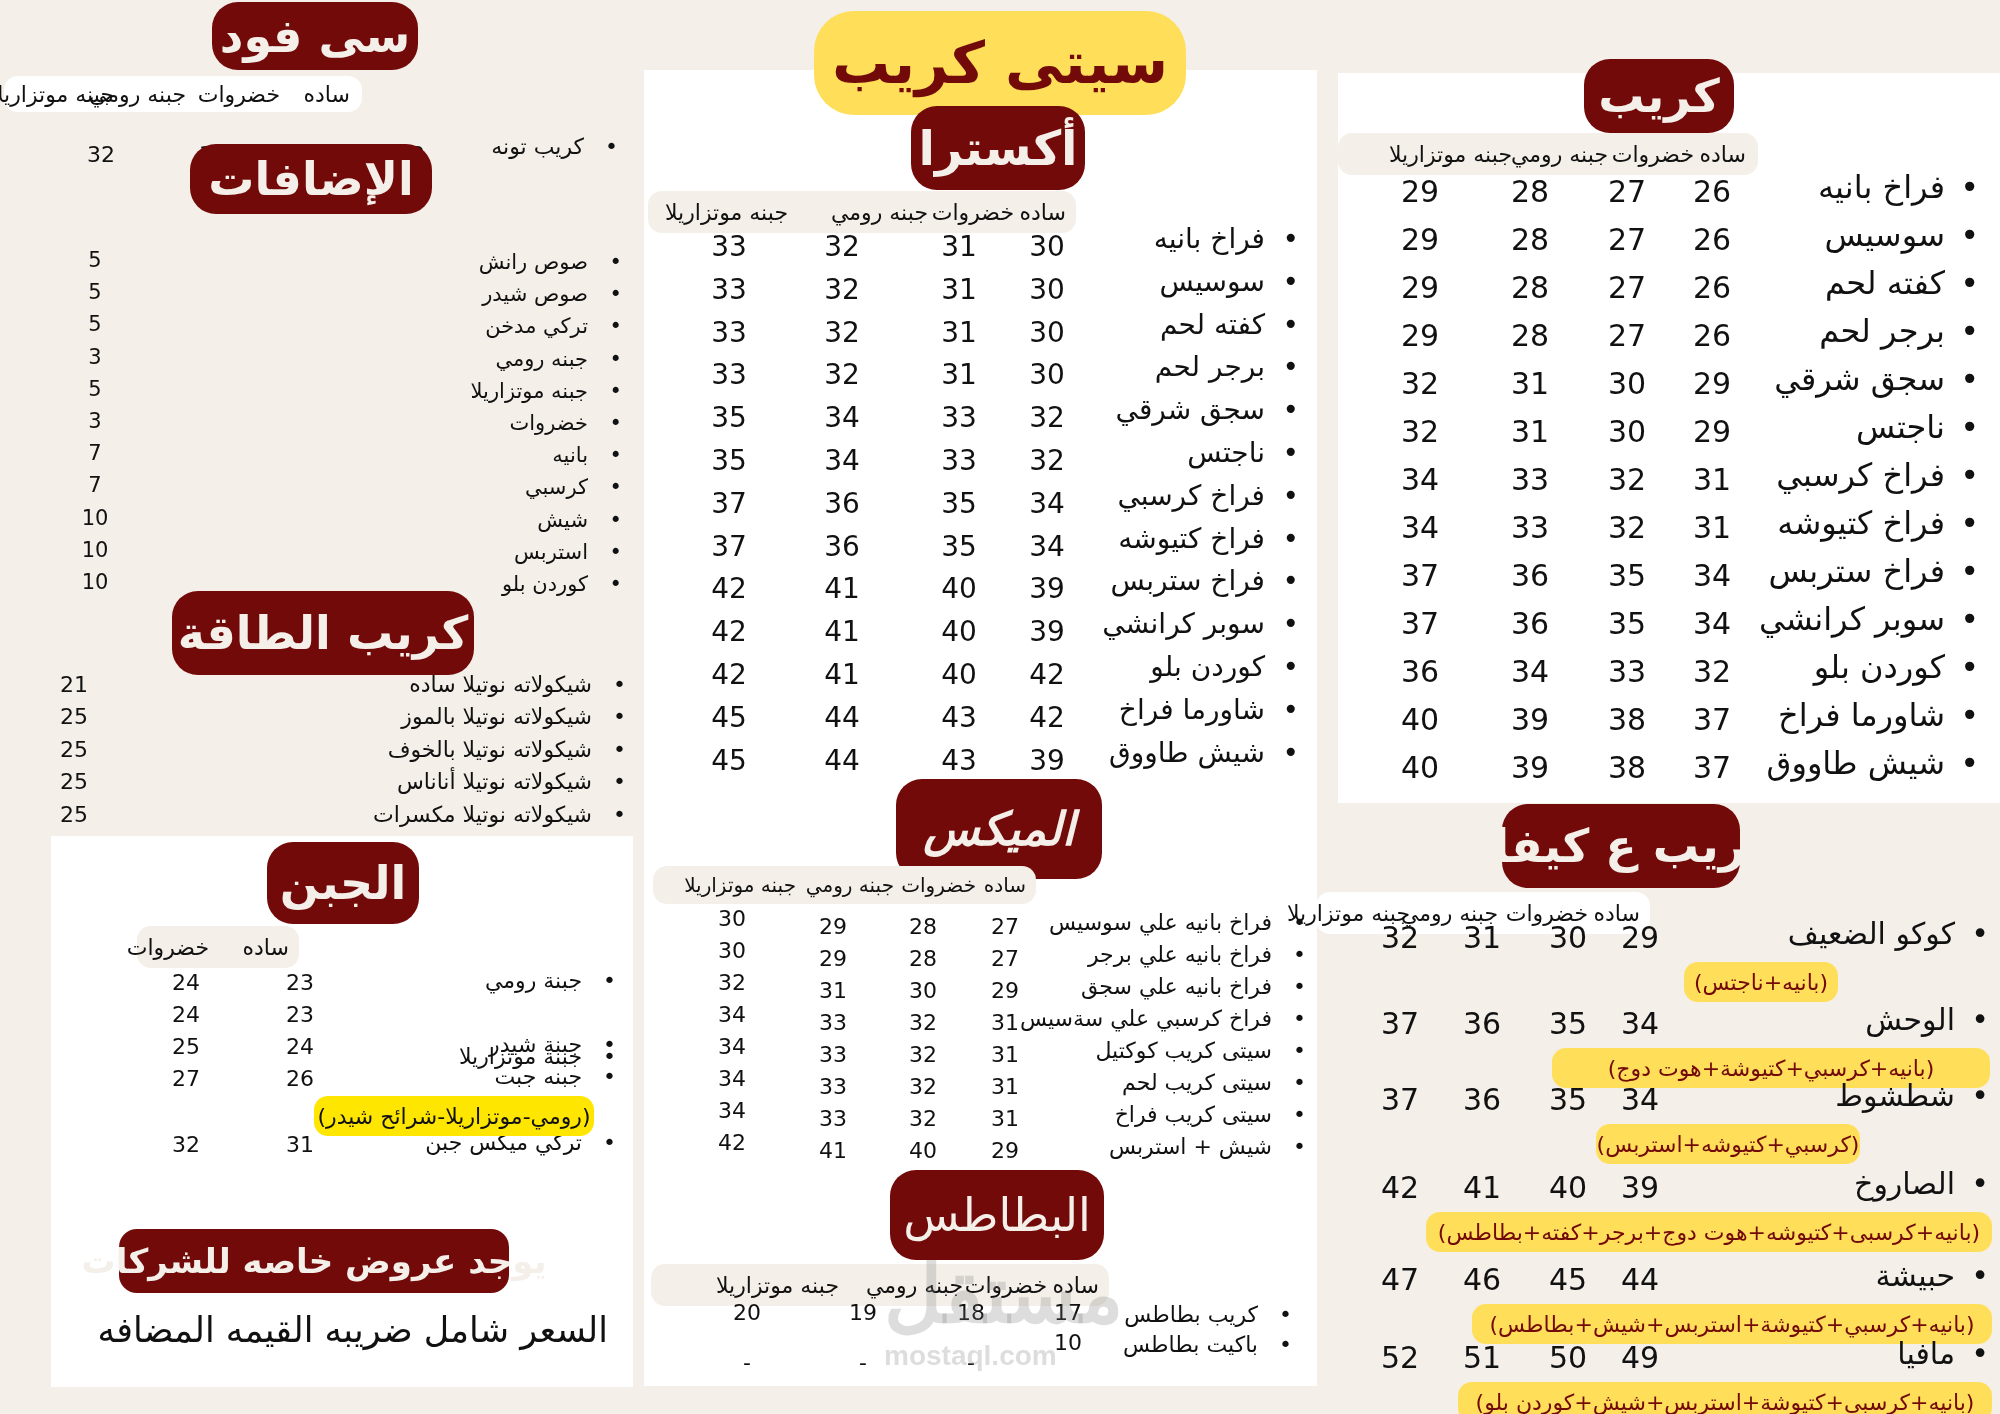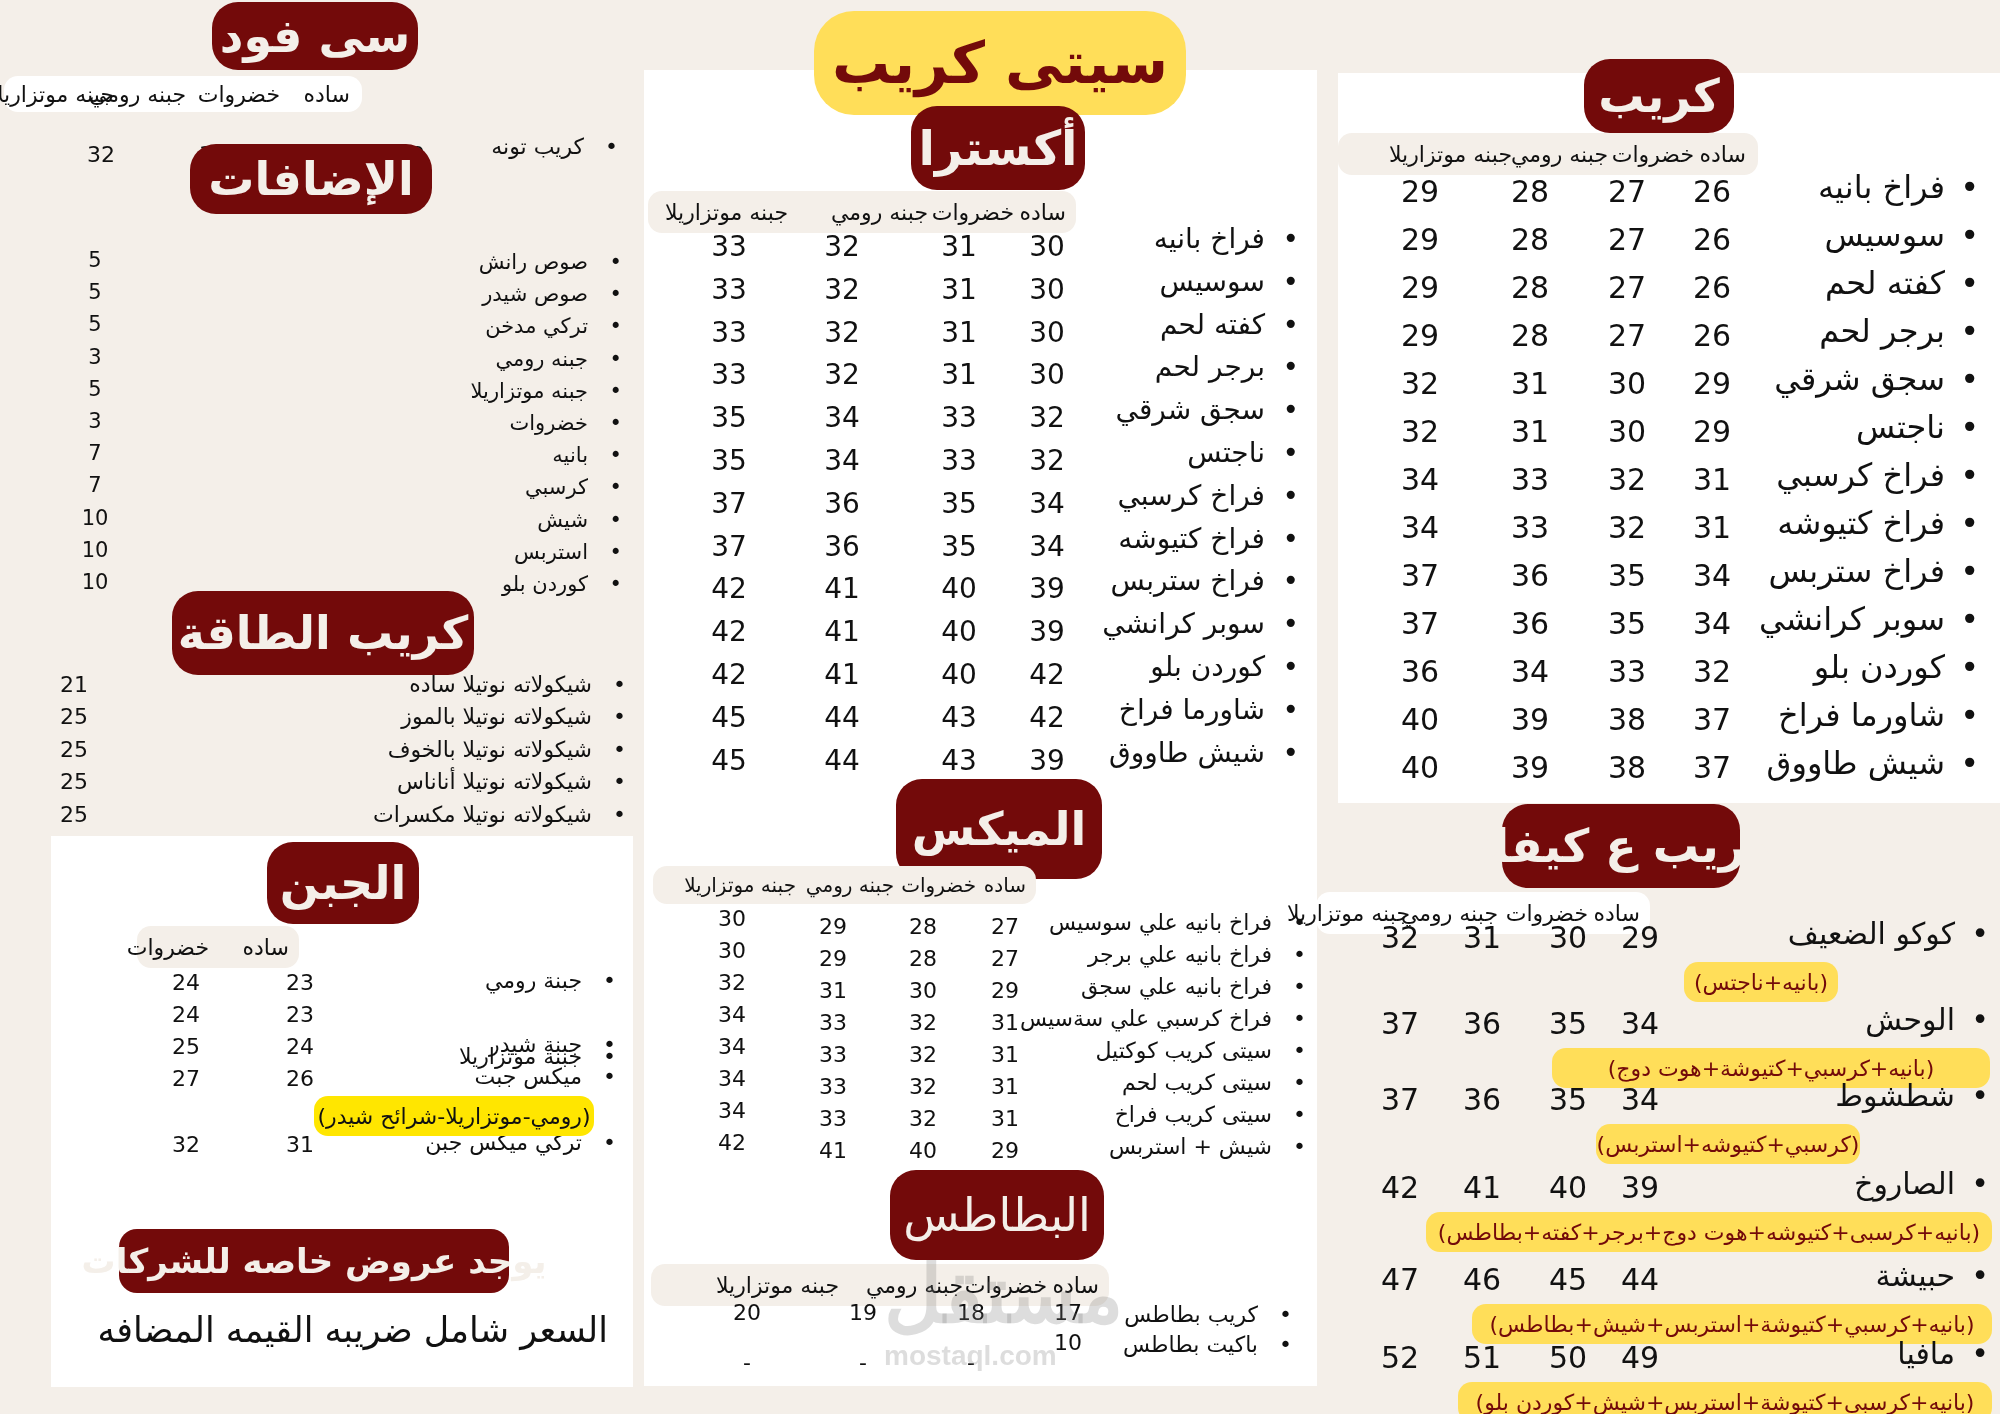--- a/index.html
+++ b/index.html
@@ -137,21 +137,21 @@
 <div class="abs" id="cheese-list" style="left:0;top:968px;width:640px;height:240px;font-size:22px;">
     <div class="item" style="right: 58px; top: 0px; margin-left: 22px;">جبنة رومي</div>
     <div class="num" style="left: 300px; top: 2px;">23</div>
     <div class="num" style="left: 186px; top: 2px;">24</div>
     <div class="item" style="right: 58px; top: 32px; margin-top: 44px;">جبنة موتزاريلا</div>
     <div class="num" style="left: 300px; top: 34px;">23</div>
     <div class="num" style="left: 186px; top: 34px;">24</div>
     <div class="item" style="right: 58px; top: 64px;">جبنة شيدر</div>
     <div class="num" style="left: 300px; top: 66px;">24</div>
     <div class="num" style="left: 186px; top: 66px;">25</div>
-    <div class="item" style="right: 58px; top: 96px;">ميكس جبت</div>
+    <div class="item" style="right: 58px; top: 96px;">جبنه جبت</div>
     <div class="num" style="left: 300px; top: 98px;">26</div>
     <div class="num" style="left: 186px; top: 98px;">27</div>
     <div class="item" style="right: 58px; top: 162px;">تركي ميكس جبن</div>
     <div class="num" style="left: 300px; top: 164px;">31</div>
     <div class="num" style="left: 186px; top: 164px;">32</div>
     <div class="note bright" style="left: 314px; top: 128px; width: 280px; height: 40px;">(رومي-موتزاريلا-شرائح شيدر)</div>
   </div>
 
 <div class="badge" style="left:119px;top:1229px;width:390px;height:64px;font-size:34px;border-radius:18px;">يوجد عروض خاصه للشركات</div>
 <div class="abs" style="left:84px;top:1310px;width:524px;text-align:right;direction:rtl;font-size:35px;">السعر شامل ضريبه القيمه المضافه</div>
@@ -226,21 +226,21 @@
     <div class="num" style="left: 959px; top: 478.8px;">43</div>
     <div class="num" style="left: 842px; top: 478.8px;">44</div>
     <div class="num" style="left: 729px; top: 478.8px;">45</div>
     <div class="item" style="right: 55px; top: 513.6px;">شيش طاووق</div>
     <div class="num" style="left: 1047px; top: 521.6px;">39</div>
     <div class="num" style="left: 959px; top: 521.6px;">43</div>
     <div class="num" style="left: 842px; top: 521.6px;">44</div>
     <div class="num" style="left: 729px; top: 521.6px;">45</div>
   </div>
 
-<div class="badge" style="left:896px;top:779px;width:206px;height:100px;font-size:46px;">الميكس</div>
+<div class="badge" style="left:896px;top:779px;width:206px;height:100px;font-size:46px;font-style:italic;">الميكس</div>
 <div class="hdr beige" style="left:653px;top:866px;width:383px;height:38px;font-size:20px;">
   <span style="right:10px;">ساده</span>
   <span style="right:60px;">خضروات</span>
   <span style="right:142px;">جبنه رومي</span>
   <span style="right:240px;">جبنه موتزاريلا</span>
 </div>
 <div class="abs" id="mix-list" style="left:0;top:910px;width:1320px;height:260px;font-size:22px;">
     <div class="item" style="right: 48px; top: 0px;">فراخ بانيه علي سوسيس</div>
     <div class="num" style="left: 1005px; top: 4px;">27</div>
     <div class="num" style="left: 923px; top: 4px;">28</div>

